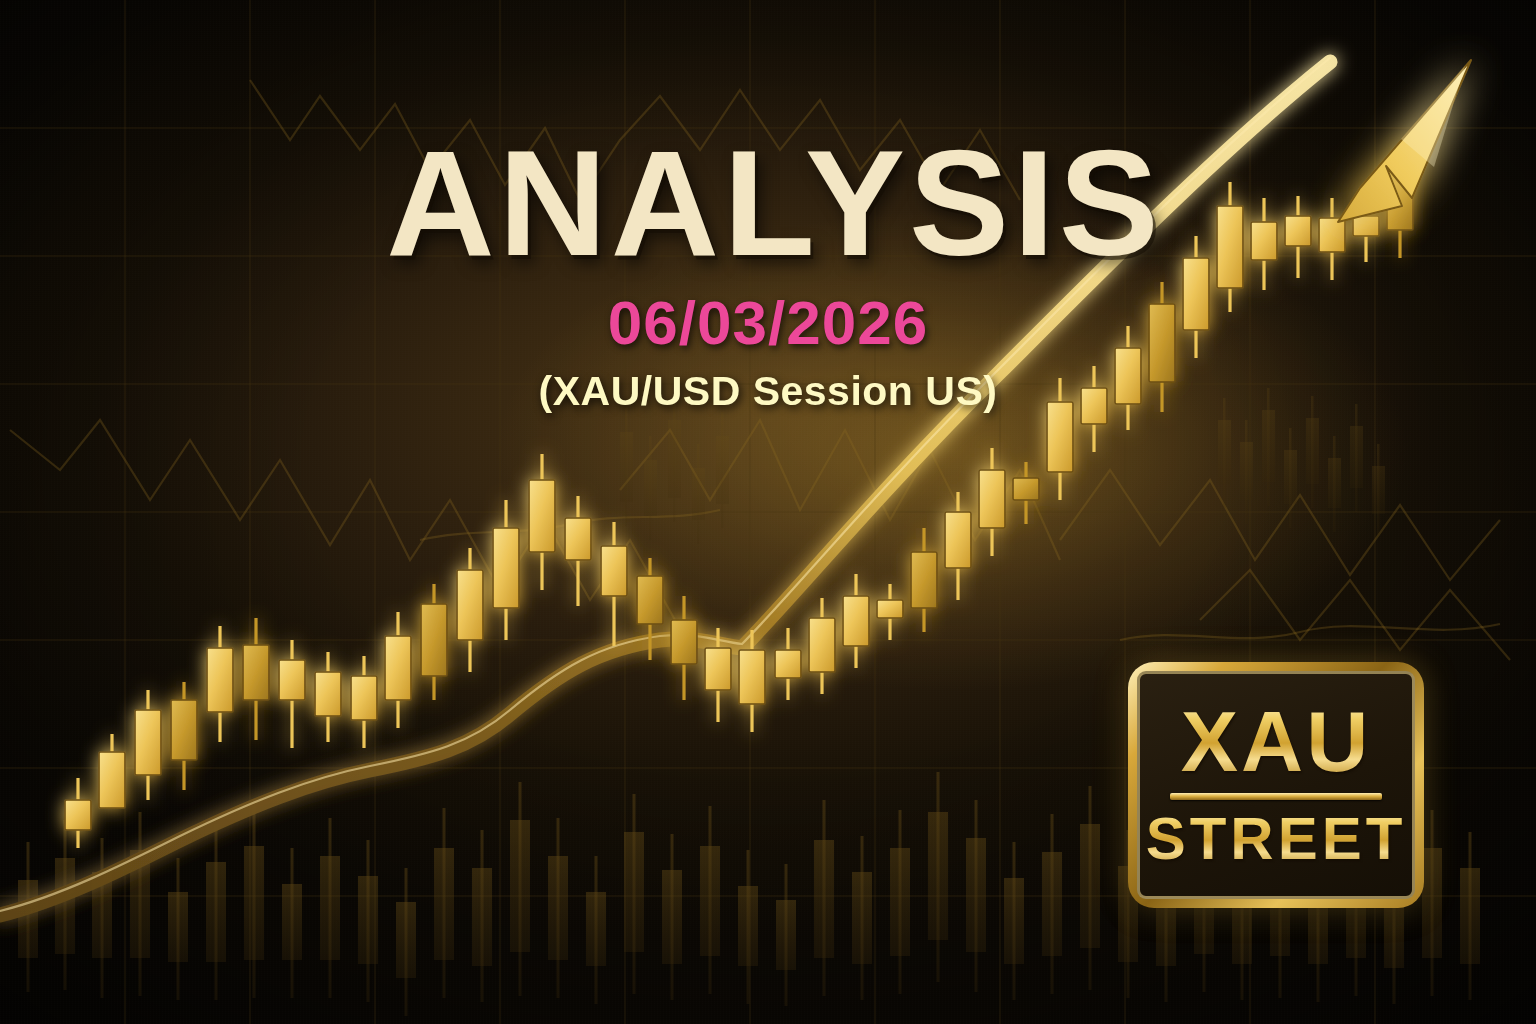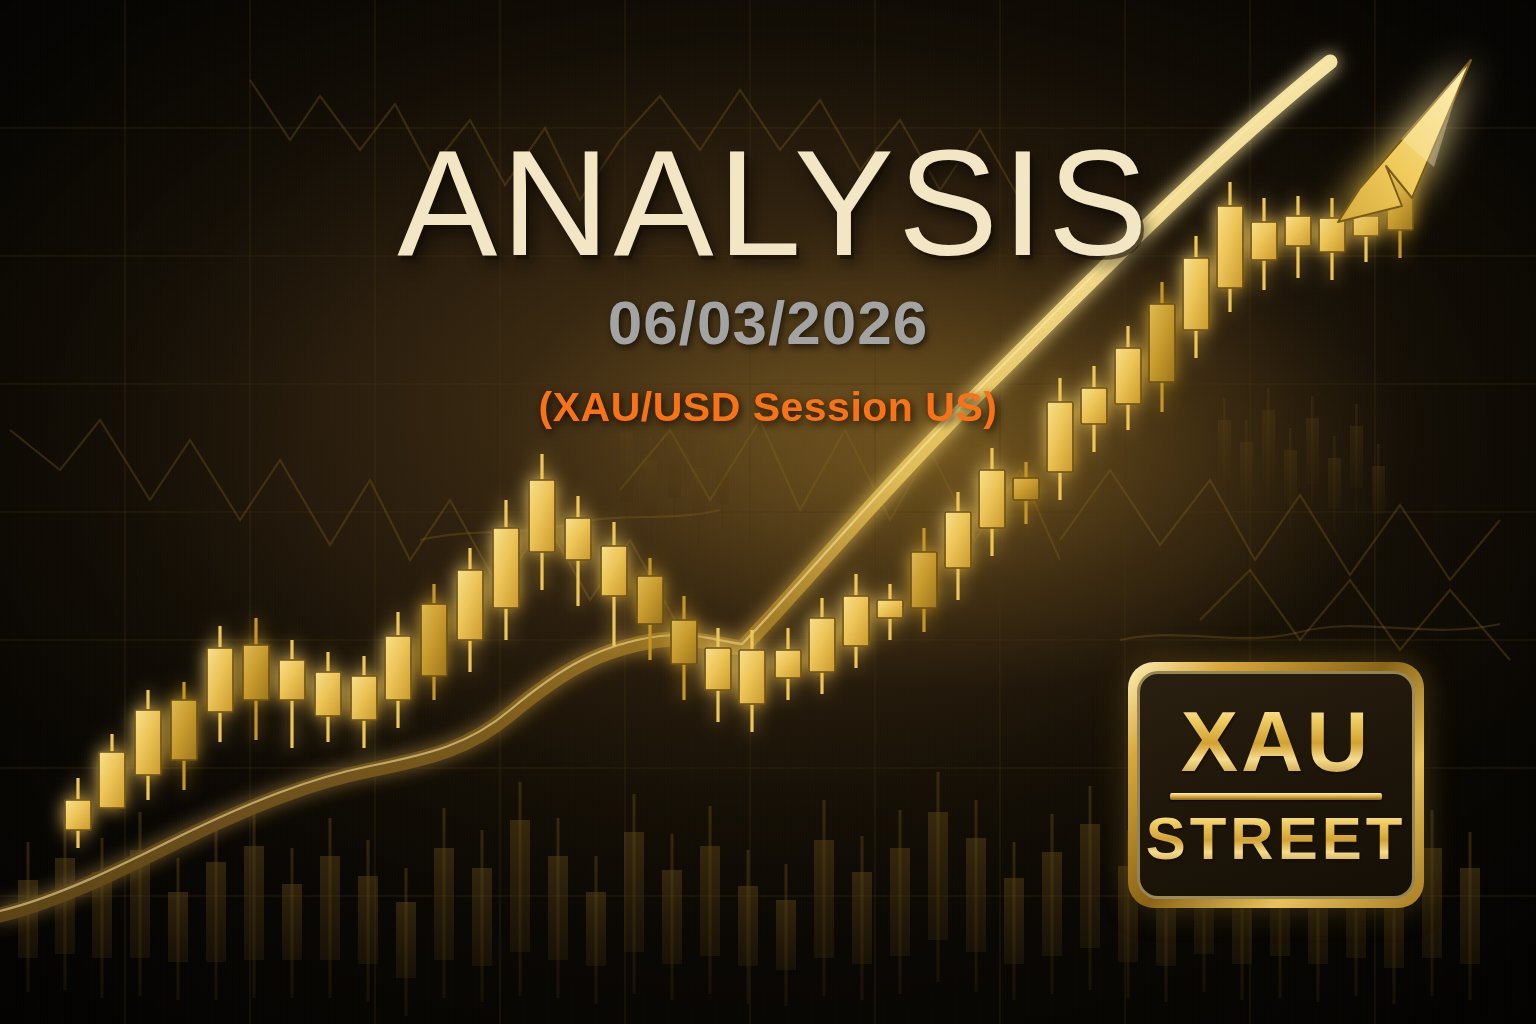--- a/index.html
+++ b/index.html
@@ -40,62 +40,62 @@
 
   
   #title-block {
     position: absolute;
     left: 0; right: 0; top: 132px;
     text-align: center;
     z-index: 40;
   }
   #analysis-title {
     font-size: 150px;
-    font-weight: 400;
+    font-weight: 700;
     letter-spacing: 4px;
     line-height: .95;
     color: #f3e6c4;
     text-shadow:
       3px 4px 0 rgba(20,12,3,.55),
       6px 8px 16px rgba(0,0,0,.55);
     padding-left: 13px;
   }
   #date-line {
     margin-top: 12px;
     font-size: 62px;
     font-weight: 700;
     letter-spacing: 1px;
-    color: #a3a3a3;
+    color: #ec4899;
     text-shadow: 2px 3px 7px rgba(0,0,0,.65);
   }
   #session-line {
-    margin-top: 26px;
+    margin-top: 10px;
     font-size: 41px;
     font-weight: 700;
     letter-spacing: .5px;
-    color: #f97316;
+    color: #fef9c3;
     text-shadow: 2px 3px 8px rgba(0,0,0,.75);
   }
 
   
   #logo-badge {
     position: absolute;
     left: 1128px; top: 662px;
     width: 296px; height: 246px;
     border-radius: 26px;
     padding: 9px;
     box-sizing: border-box;
     background: linear-gradient(135deg, #fff0b8 0%, #d8a83a 18%, #8a6415 48%, #e8c259 72%, #a87d22 100%);
     box-shadow: 0 0 34px rgba(215,168,60,.30), 0 8px 22px rgba(0,0,0,.6);
     z-index: 45;
   }
   #logo-inner {
     width: 100%; height: 100%;
     box-sizing: border-box;
-    border-radius: 21px;
+    border-radius: 9px;
     border: 3px solid rgba(252,226,150,.55);
     background: linear-gradient(160deg, #2a2011 0%, #1d1509 55%, #150f06 100%);
     display: flex;
     flex-direction: column;
     align-items: center;
     justify-content: center;
     gap: 2px;
   }
   .gold-text {
     background: linear-gradient(180deg, #fff2c0 0%, #f0cf65 22%, #d1a231 52%, #f6dc8e 72%, #b88a22 100%);

